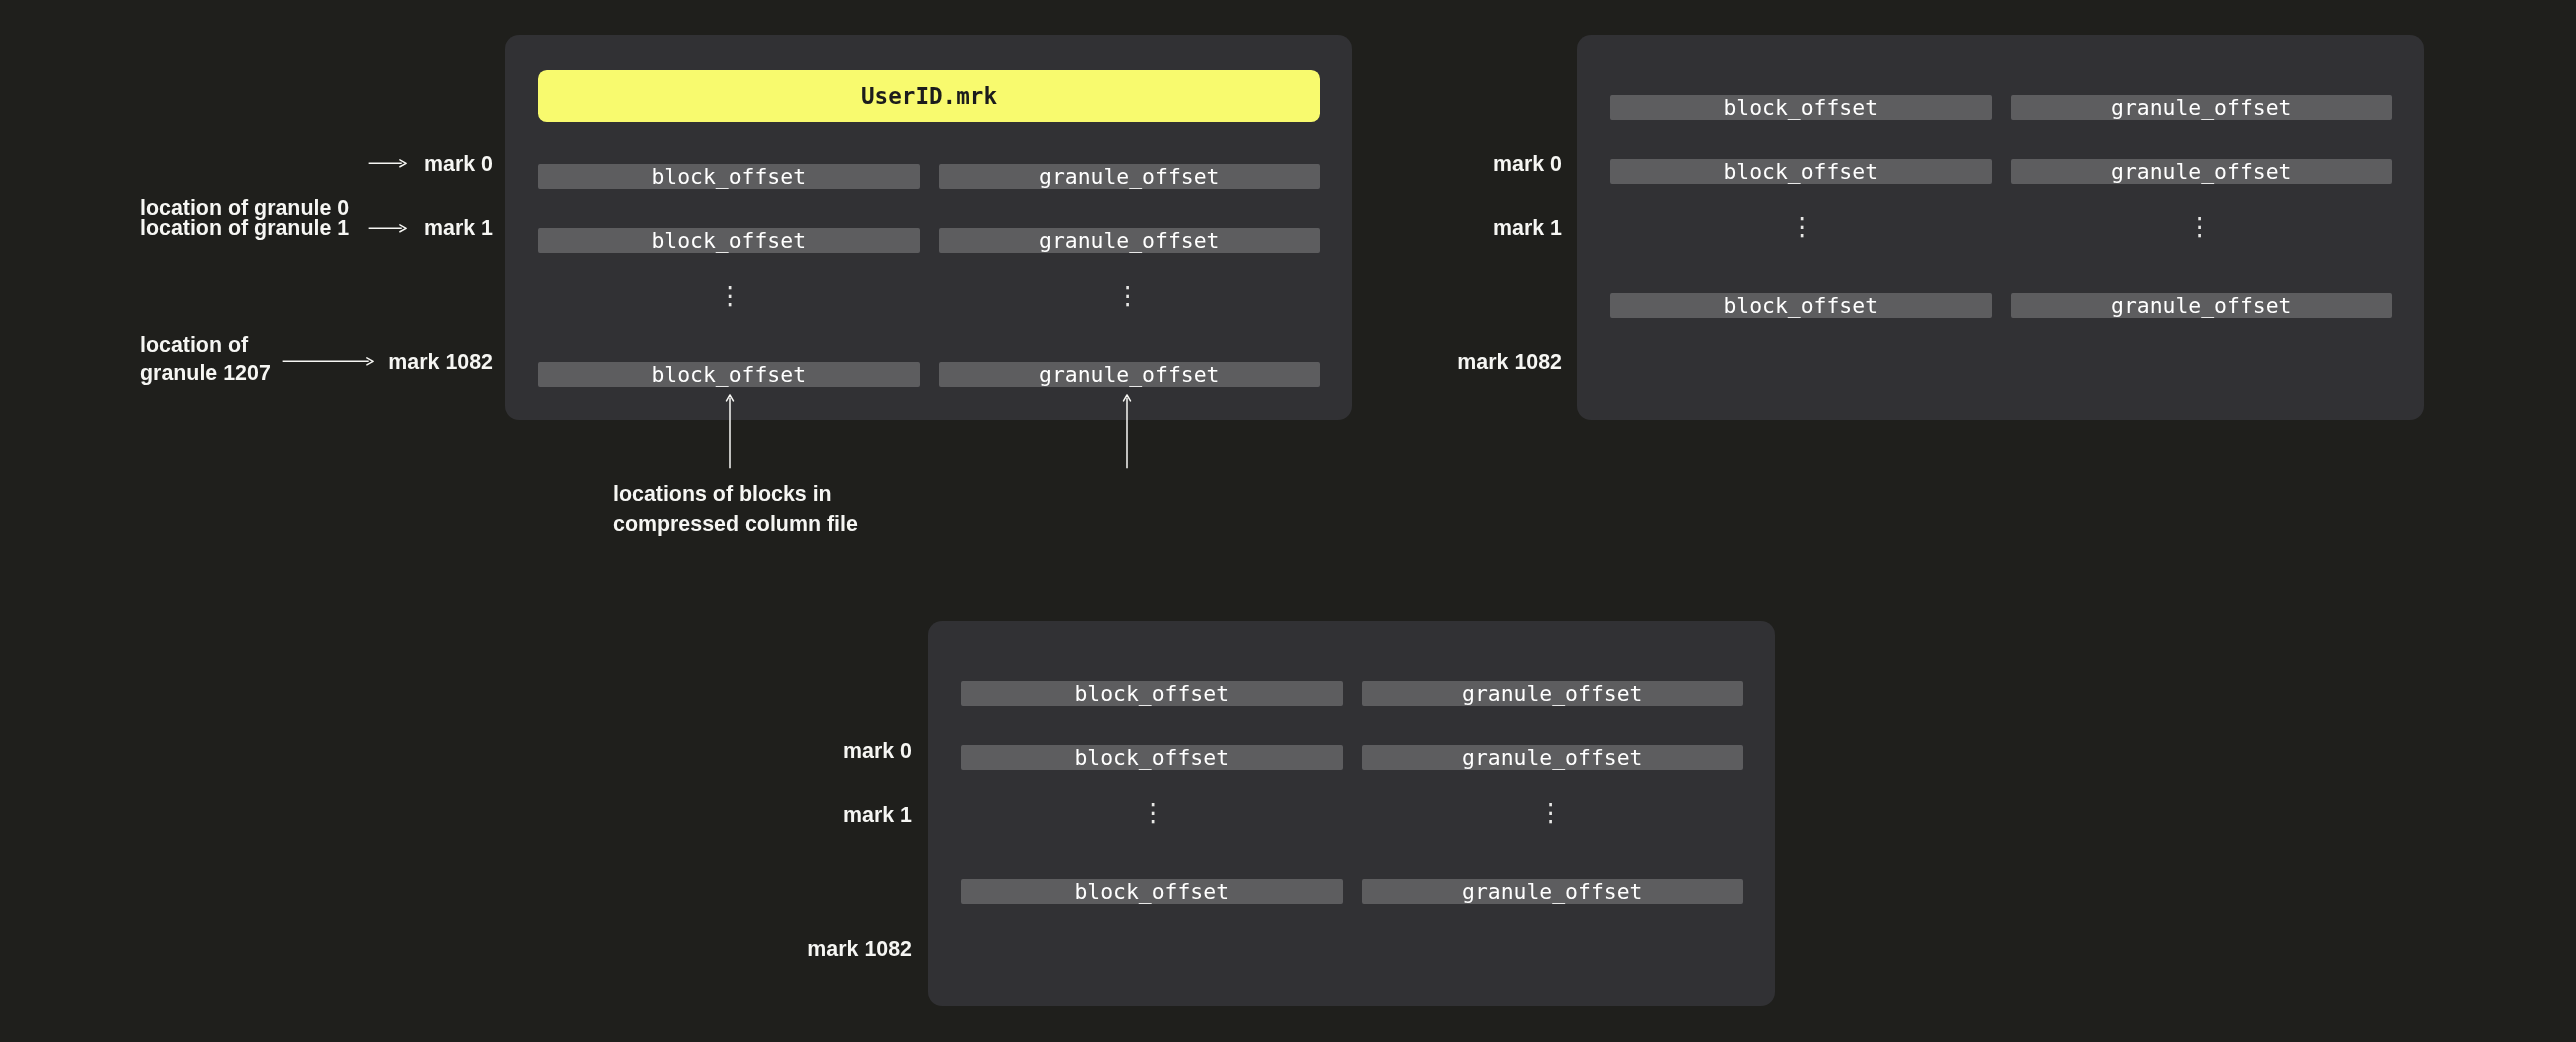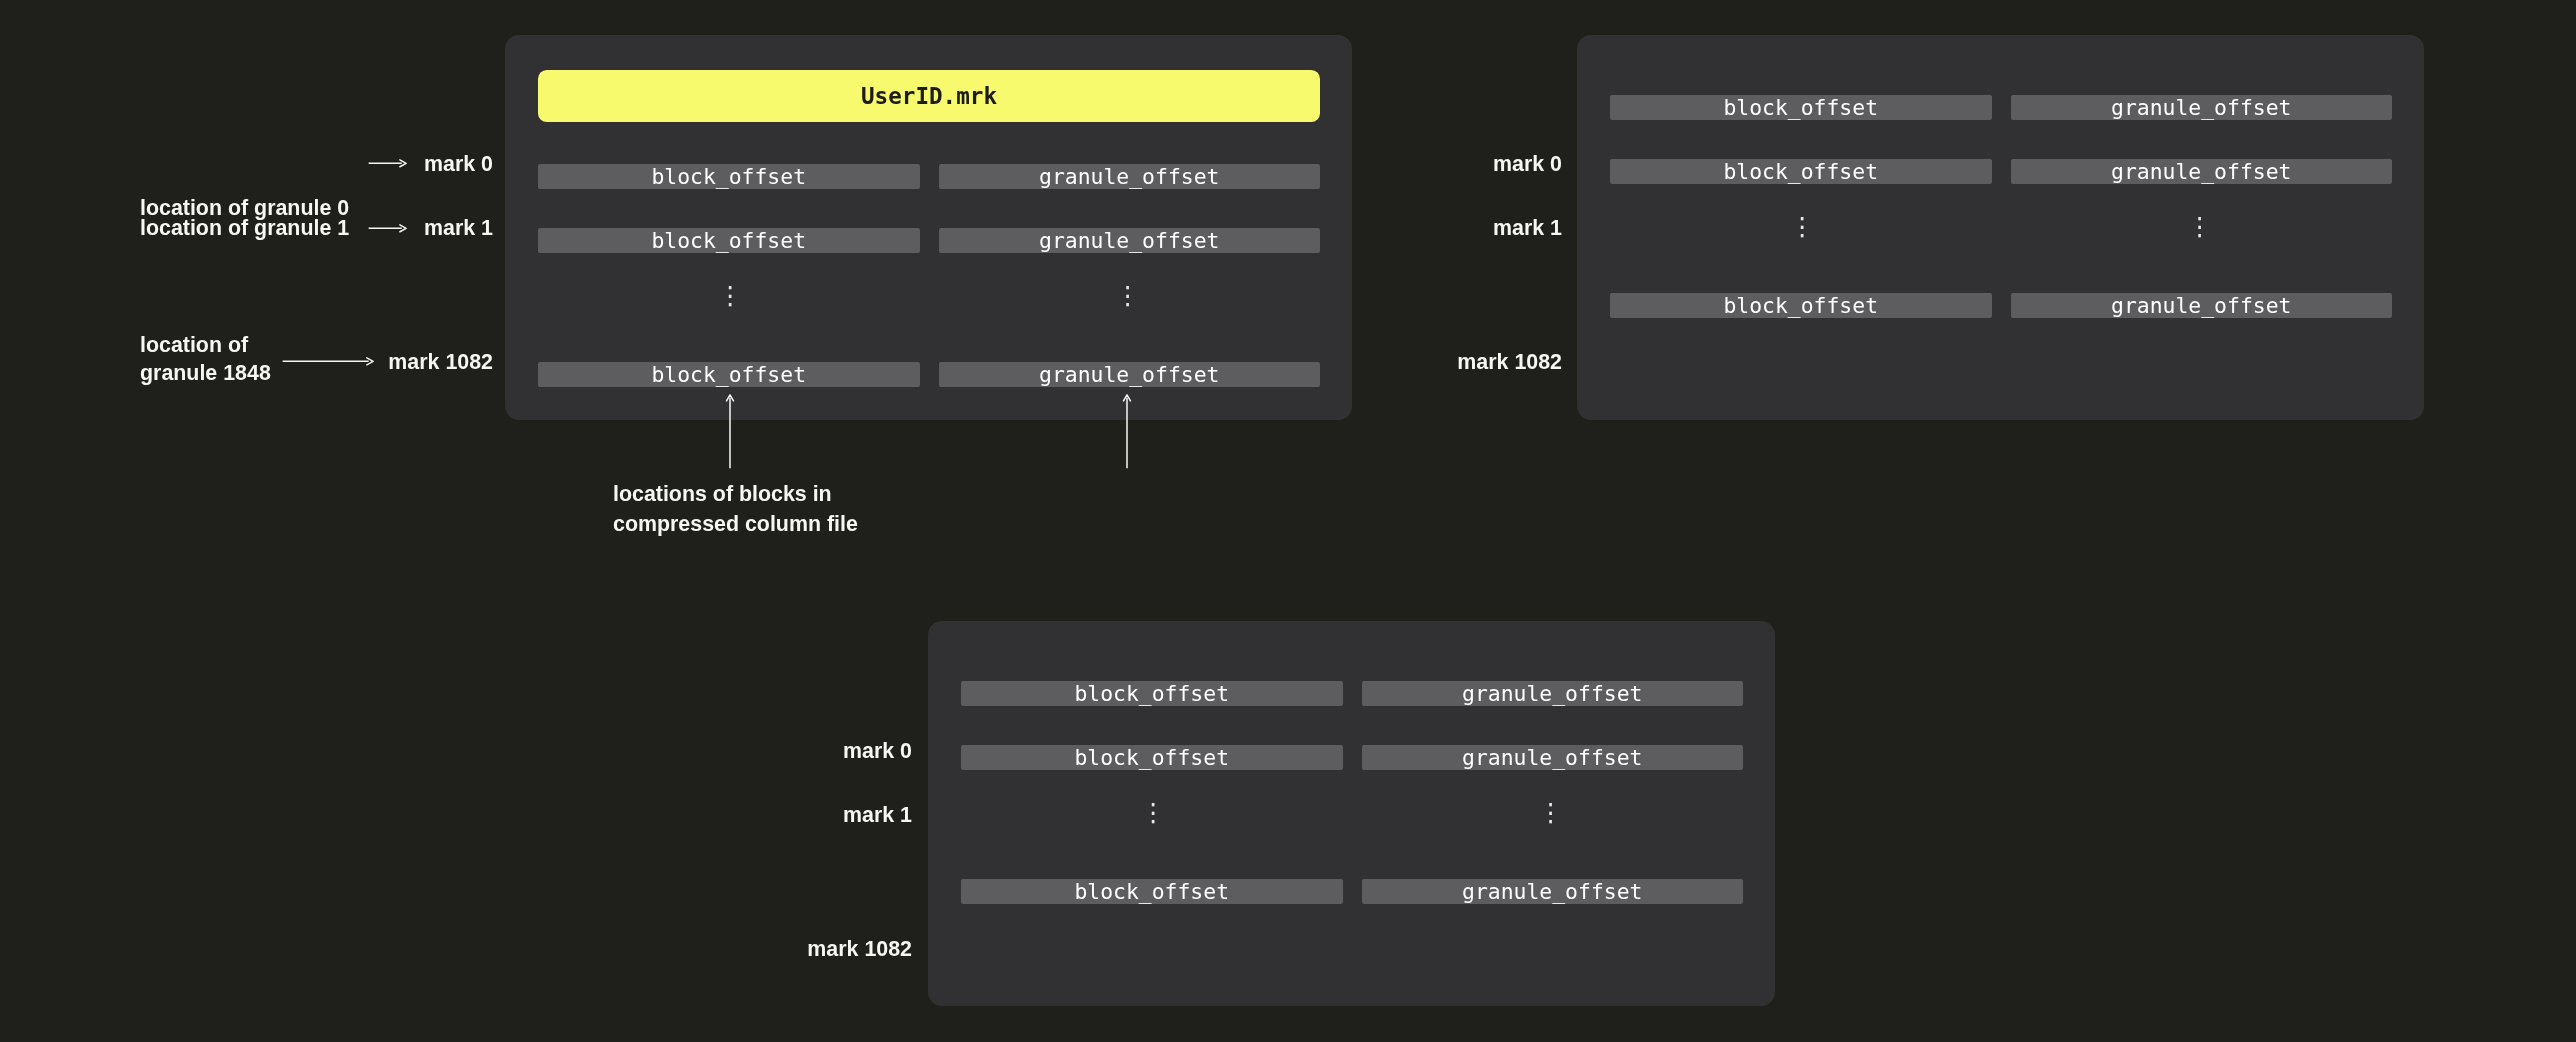--- a/index.html
+++ b/index.html
@@ -172,21 +172,21 @@
   <div class="arrow" style="left:368px; top:223px;">
     <svg width="40" height="10.7" viewBox="0 0 64 17">
       <line x1="1" y1="8.5" x2="54" y2="8.5" stroke="#f6f6f3" stroke-width="2.4"></line>
       <path d="M51 3 L61 8.5 L51 14" fill="none" stroke="#f6f6f3" stroke-width="2.4" stroke-linecap="round" stroke-linejoin="round"></path>
     </svg>
   </div>
   <div class="lbl right" style="right:2083px; top:228px;">mark 1</div>
 
   <div class="lbl" style="left:140px; top:359px;">
     <div>location of</div>
-    <div>granule 1848</div>
+    <div>granule 1207</div>
   </div>
   <div class="arrow" style="left:282px; top:356px;">
     <svg width="93" height="10.7" viewBox="0 0 148 17">
       <line x1="1" y1="8.5" x2="138" y2="8.5" stroke="#f6f6f3" stroke-width="2.4"></line>
       <path d="M135 3 L145 8.5 L135 14" fill="none" stroke="#f6f6f3" stroke-width="2.4" stroke-linecap="round" stroke-linejoin="round"></path>
     </svg>
   </div>
   <div class="lbl right" style="right:2083px; top:362px;">mark 1082</div>
 
   <div class="lbl right" style="right:1014px; top:164px;">mark 0</div>

